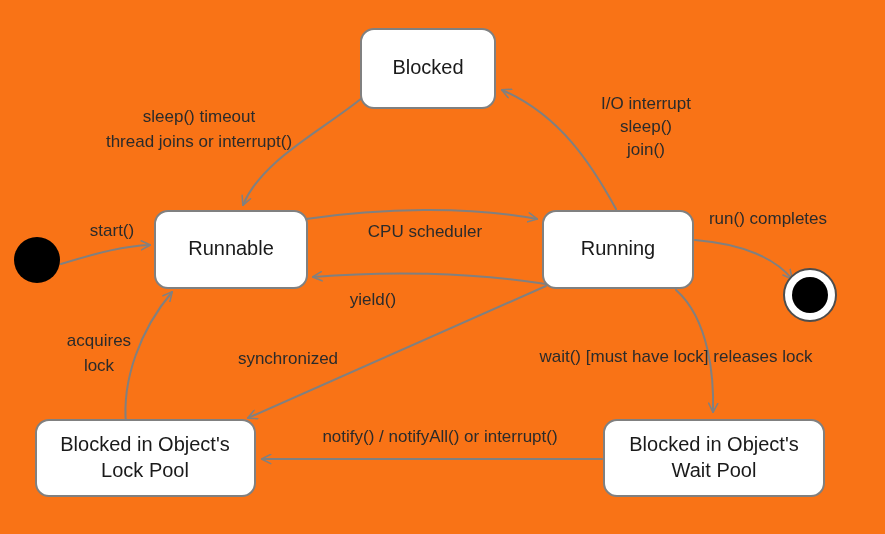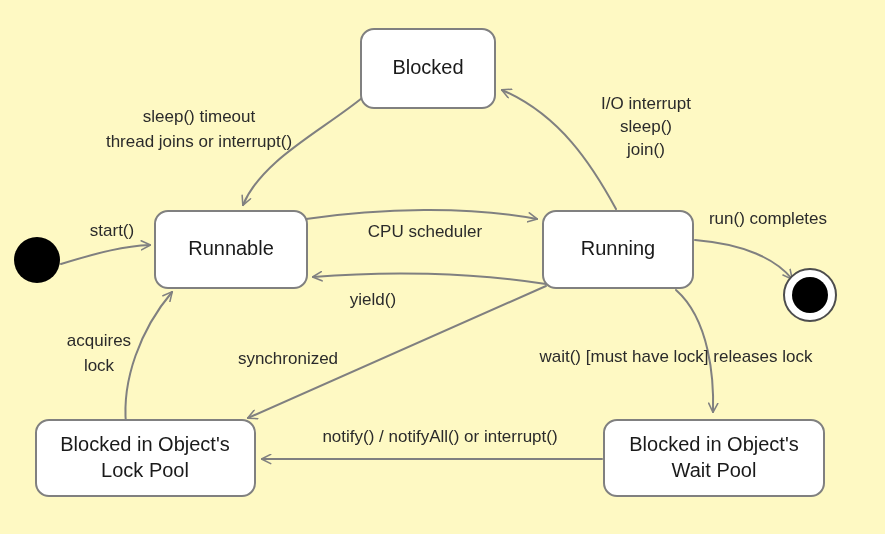--- a/index.html
+++ b/index.html
@@ -7,21 +7,21 @@
     padding: 0;
     background: #ffffff;
   }
   body {
     font-family: "Liberation Sans", sans-serif;
   }
   #canvas {
     position: relative;
     width: 885px;
     height: 534px;
-    background: #fef9c3;
+    background: #f97316;
     overflow: hidden;
   }
   #diagram-svg {
     position: absolute;
     left: 0;
     top: 0;
     width: 885px;
     height: 534px;
   }
   .state-box {

